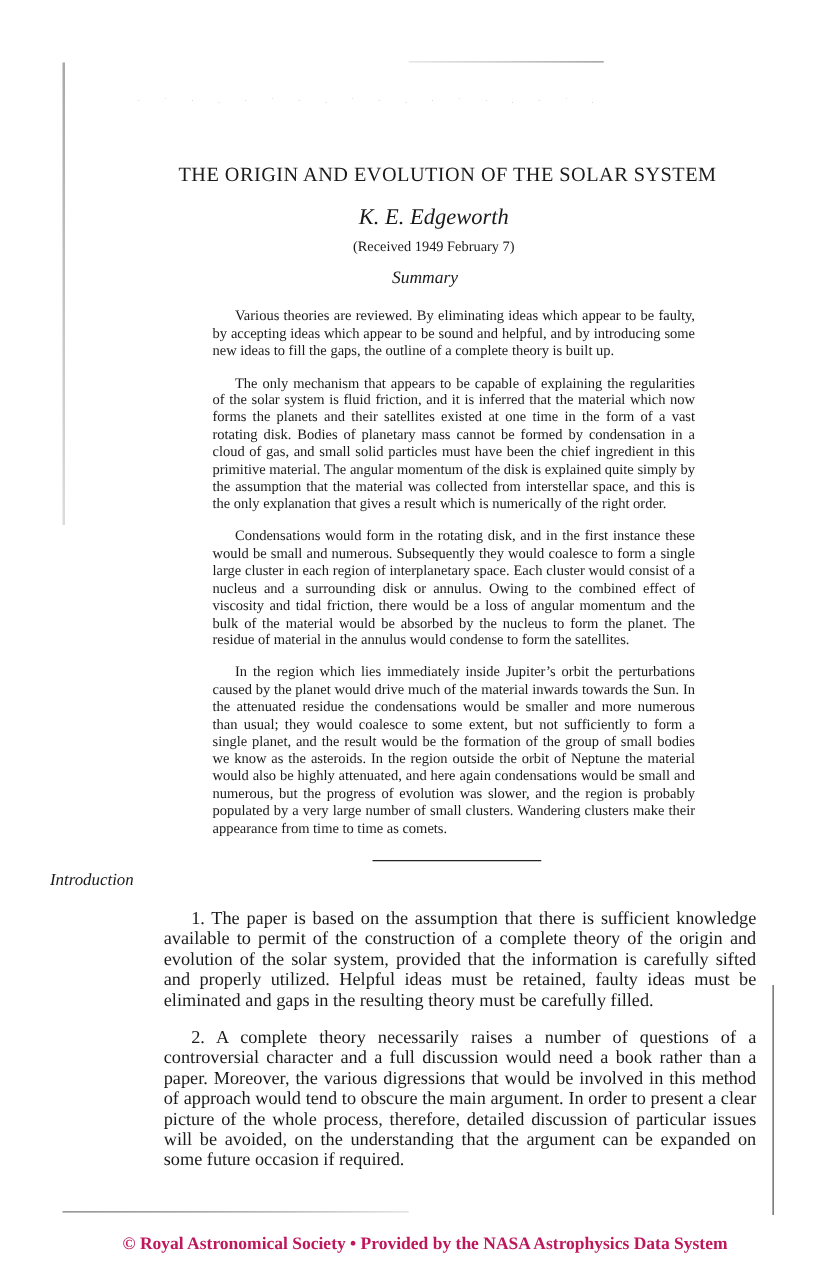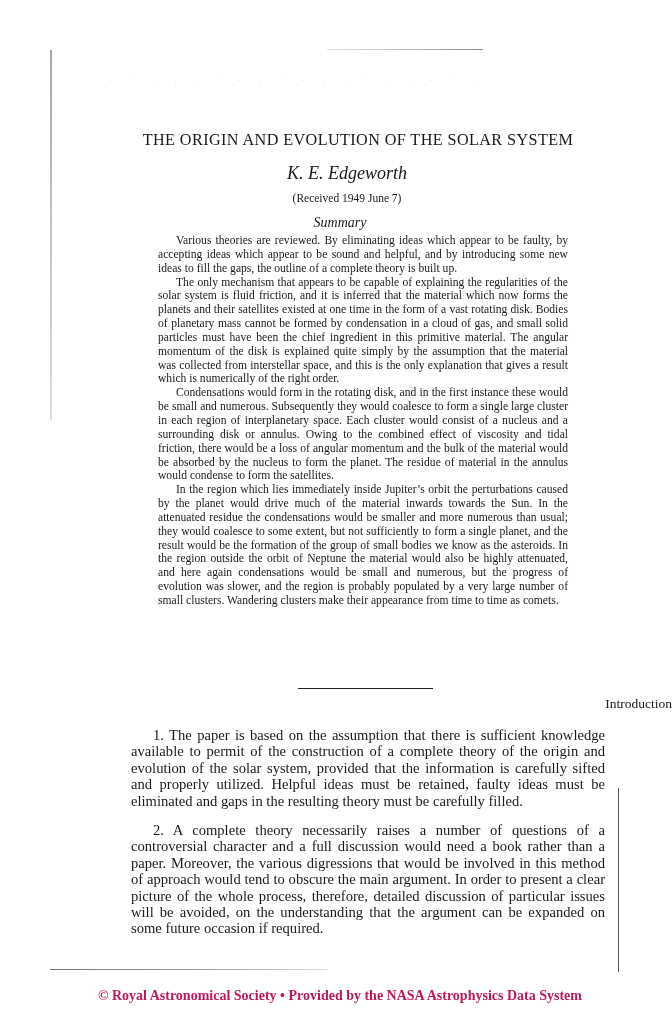--- a/index.html
+++ b/index.html
@@ -18,25 +18,25 @@
              font-size: 16.2px; letter-spacing: 0.4px; padding-left: 44px; box-sizing: border-box; font-family: Liberation Serif, serif; }
     .author { position: absolute; top: 163px; left: 0; width: 100%; text-align: center;
               font-style: italic; font-size: 18px; padding-left: 22px; box-sizing: border-box; }
     .received { position: absolute; top: 192px; left: 0; width: 100%; text-align: center;
                 font-size: 11.5px; padding-left: 22px; box-sizing: border-box; }
     .summary-heading { position: absolute; top: 215px; left: 0; width: 100%; text-align: center;
                        font-style: italic; font-size: 14px; padding-left: 8px; box-sizing: border-box; }
 
     .summary { position: absolute; top: 234px; left: 158px; width: 410px;
                font-size: 11.6px; line-height: 13.85px; text-align: justify; }
-    .summary p { margin: 0; text-indent: 18px; }
+    .summary p { margin: 12px; text-indent: 18px; }
 
     .rule { position: absolute; top: 688px; left: 298px; width: 135px; height: 1px; background: #222; }
-    .intro-heading { position: absolute; top: 696px; left: 0; width: 100%; text-align: right;
-                     font-size: 13.5px; padding-left: 22px; box-sizing: border-box; }
+    .intro-heading { position: absolute; top: 696px; left: 0; width: 100%; text-align: left;
+                     font-style: italic; font-size: 13.5px; padding-left: 40px; box-sizing: border-box; }
 
     .intro { position: absolute; top: 714px; left: 118px; width: 500px;
              font-size: 14.6px; line-height: 16.4px; text-align: justify; }
     .intro p { margin: 13px; text-indent: 22px; }
 
     .footer { position: absolute; top: 988px; left: 0; width: 100%; text-align: center;
               font-family: "Liberation Serif", serif; font-weight: bold; font-size: 14px;
               padding-left: 8px; box-sizing: border-box; color: #be185d; }
     .specks { position: absolute; top: 78px; left: 110px; width: 500px; height: 40px;
               color: #bbb; font-size: 6px; letter-spacing: 9px; white-space: nowrap; overflow: hidden; }
@@ -45,21 +45,21 @@
 <body>
 
 <div class="scanline" id="left-border"></div>
 <div class="scanline" id="top-border"></div>
 <div class="scanline" id="right-border"></div>
 <div class="scanline" id="bottom-border"></div>
 <div class="specks">· ˙ · . · ˙ · . ˙ · . · ˙ · . · ˙ .</div>
 
 <div class="title">THE ORIGIN AND EVOLUTION OF THE SOLAR SYSTEM</div>
 <div class="author">K. E. Edgeworth</div>
-<div class="received">(Received 1949 June 7)</div>
+<div class="received">(Received 1949 February 7)</div>
 <div class="summary-heading">Summary</div>
 
 <div class="summary">
   <p>Various theories are reviewed. By eliminating ideas which appear to be faulty, by accepting ideas which appear to be sound and helpful, and by introducing some new ideas to fill the gaps, the outline of a complete theory is built up.</p>
   <p>The only mechanism that appears to be capable of explaining the regularities of the solar system is fluid friction, and it is inferred that the material which now forms the planets and their satellites existed at one time in the form of a vast rotating disk. Bodies of planetary mass cannot be formed by condensation in a cloud of gas, and small solid particles must have been the chief ingredient in this primitive material. The angular momentum of the disk is explained quite simply by the assumption that the material was collected from interstellar space, and this is the only explanation that gives a result which is numerically of the right order.</p>
   <p>Condensations would form in the rotating disk, and in the first instance these would be small and numerous. Subsequently they would coalesce to form a single large cluster in each region of interplanetary space. Each cluster would consist of a nucleus and a surrounding disk or annulus. Owing to the combined effect of viscosity and tidal friction, there would be a loss of angular momentum and the bulk of the material would be absorbed by the nucleus to form the planet. The residue of material in the annulus would condense to form the satellites.</p>
   <p>In the region which lies immediately inside Jupiter’s orbit the perturbations caused by the planet would drive much of the material inwards towards the Sun. In the attenuated residue the condensations would be smaller and more numerous than usual; they would coalesce to some extent, but not sufficiently to form a single planet, and the result would be the formation of the group of small bodies we know as the asteroids. In the region outside the orbit of Neptune the material would also be highly attenuated, and here again condensations would be small and numerous, but the progress of evolution was slower, and the region is probably populated by a very large number of small clusters. Wandering clusters make their appearance from time to time as comets.</p>
 </div>
 
 <div class="rule"></div>

